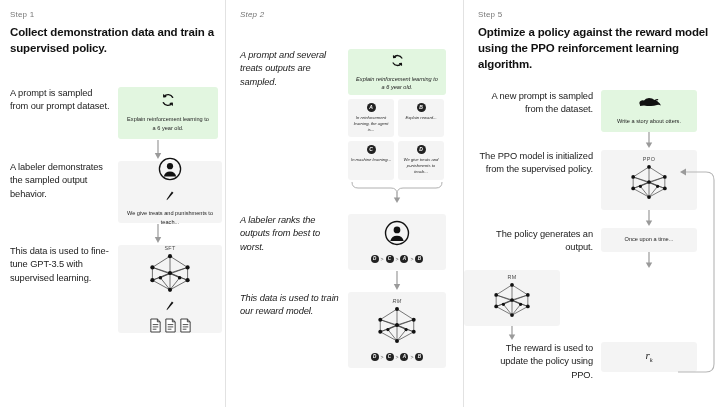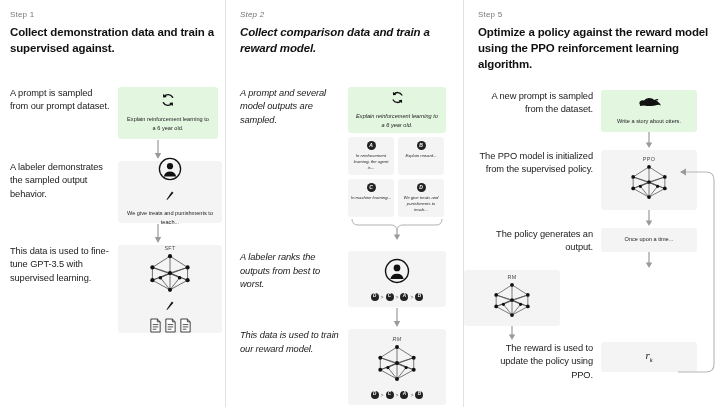--- a/index.html
+++ b/index.html
@@ -91,21 +91,21 @@
   .docs { display: flex; gap: 2px; margin-top: 3px; }
 </style>
 </head>
 <body>
 
 <div class="board">
 
   <div class="col c1">
     <div class="pad">
       <div class="step-kicker">Step 1</div>
-      <div class="step-title">Collect demonstration data and train a supervised against.</div>
+      <div class="step-title">Collect demonstration data and train a supervised policy.</div>
     </div>
 
     <div class="rows">
 
       <div class="row" style="margin-top:30px;">
         <div class="pad">
             <div class="caption">A prompt is sampled from our prompt dataset.</div>
           </div>
         <div class="gfx">
           <div class="card green" style="width:100px;height:52px;">
@@ -230,27 +230,26 @@
             </div>
           </div>
         </div>
       </div>
     </div>
   </div>
 
   <div class="col c2">
     <div class="pad">
       <div class="step-kicker">Step 2</div>
-      <div class="step-title">Collect comparison data and train a reward model.</div>
     </div>
 
     <div class="rows">
       <div class="row" style="margin-top:30px;">
         <div class="pad">
-            <div class="caption">A prompt and several model outputs are sampled.</div>
+            <div class="caption">A prompt and several treats outputs are sampled.</div>
           </div>
         <div class="gfx">
           <div class="card green" style="width:98px;height:46px;">
             <span>
               <svg width="13" height="13" viewBox="0 0 24 24" fill="none" stroke="#111" stroke-width="2.4" stroke-linecap="round">
                 <path d="M20 7.5A9 9 0 0 0 5.2 6"></path>
                   <path d="M4 16.5A9 9 0 0 0 18.8 18"></path>
                 <path d="M4.6 3.4 5 6.4l3-0.4"></path>
                   <path d="M19.4 20.6 19 17.6l-3 0.4"></path>
               </svg>

